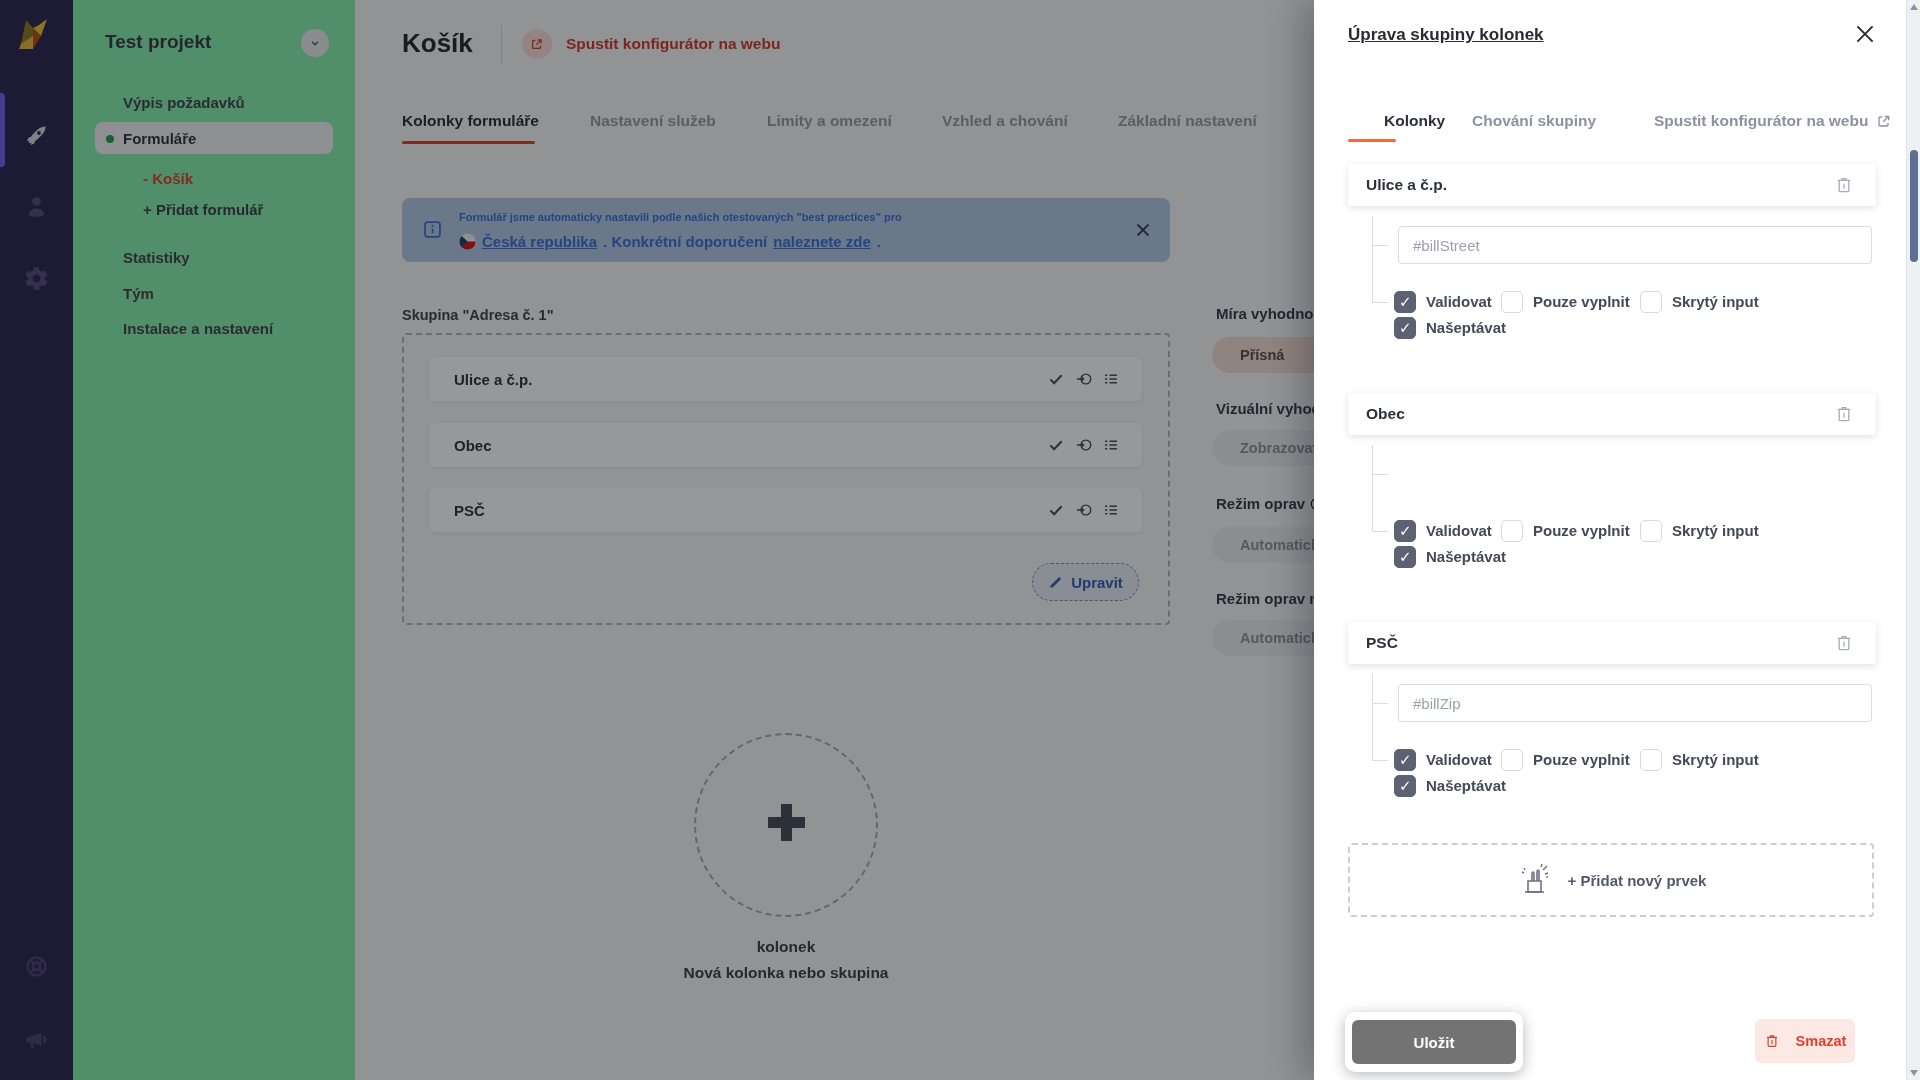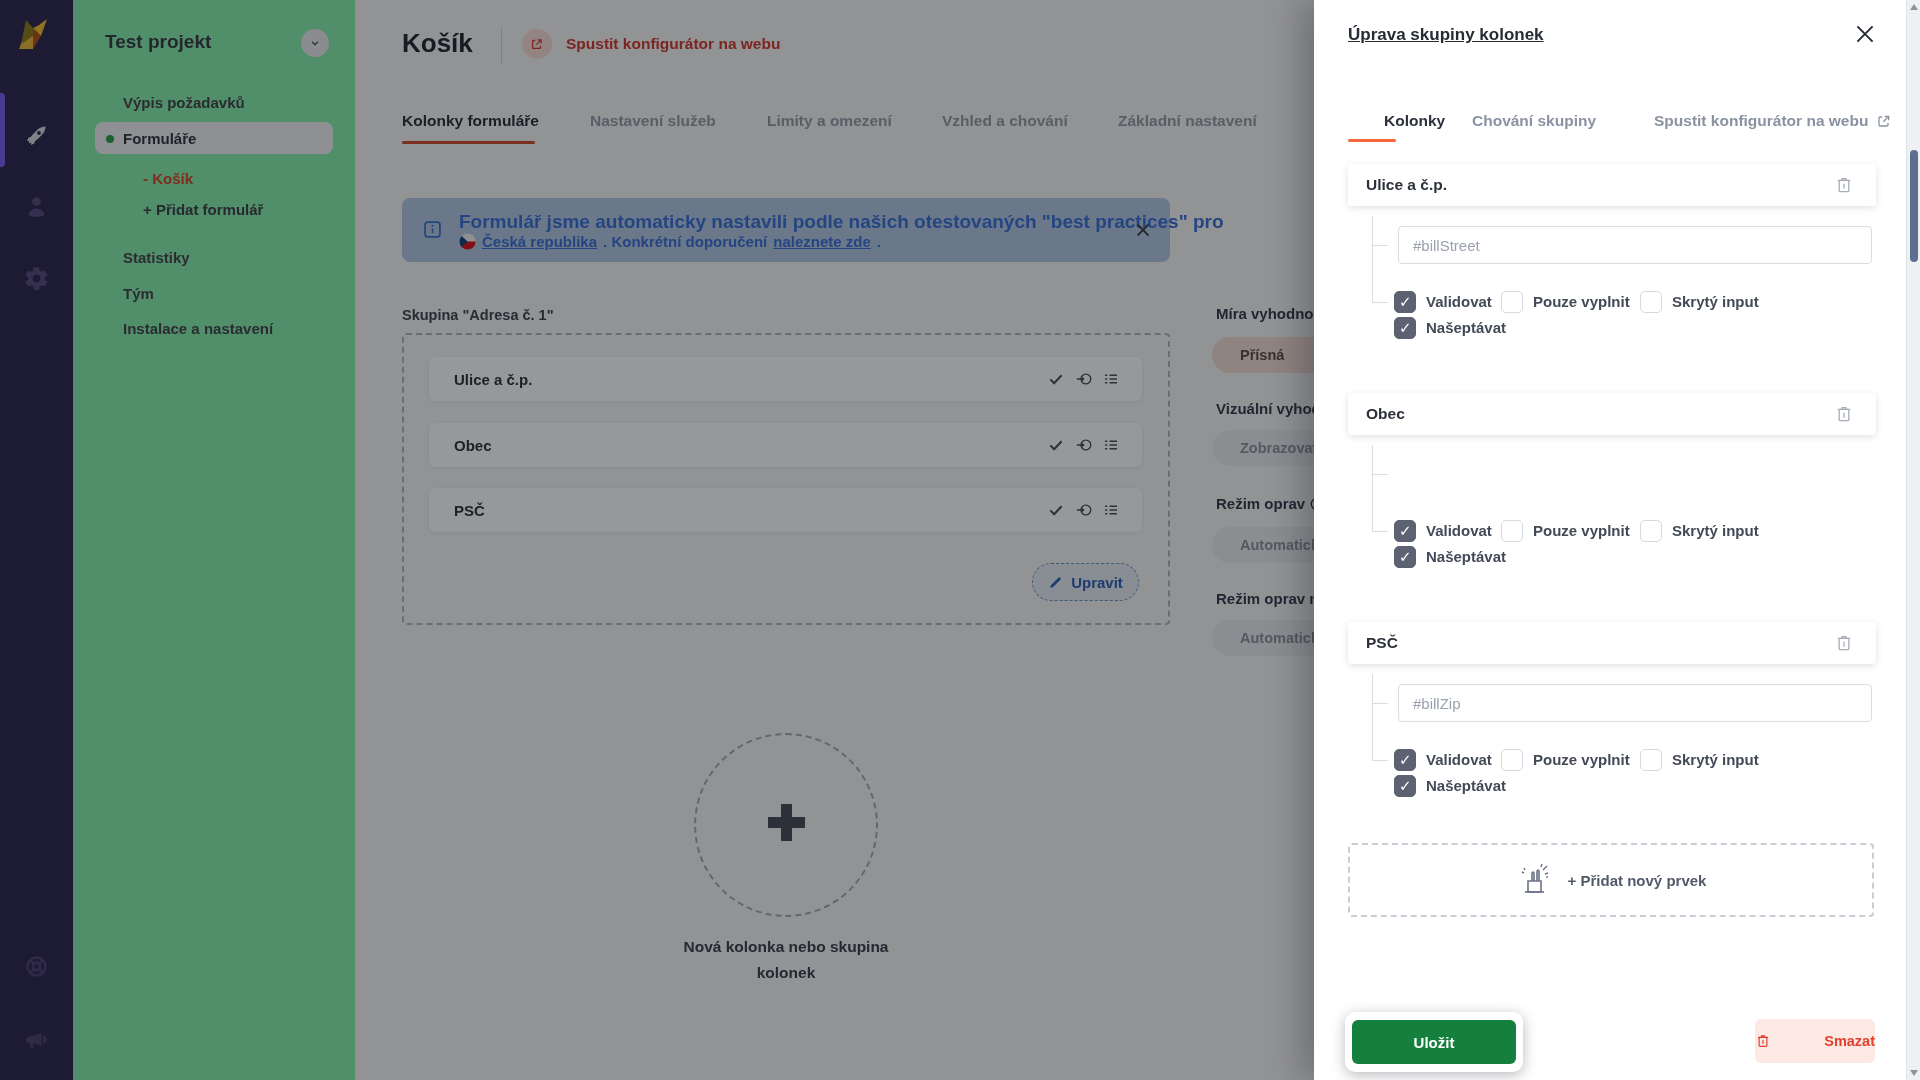--- a/index.html
+++ b/index.html
@@ -33,21 +33,21 @@
   .open-config { position:absolute; left:167px; top:29px; height:30px; display:flex; align-items:center; gap:14px; color:#cf3b30; font-size:15.5px; font-weight:700; }
   .open-config .cicon { width:30px; height:30px; border-radius:50%; background:#f9ddd7; display:flex; align-items:center; justify-content:center; }
   .open-config .cicon svg { width:14px; height:14px; }
 
   .tab { position:absolute; top:112px; font-size:15.5px; font-weight:600; color:#959ba7; white-space:nowrap; }
   .tab.active { color:#2b303b; }
   .tab-underline { position:absolute; left:47px; top:141px; width:133px; height:3px; background:#cf4b2c; border-radius:2px; }
 
   .banner { position:absolute; left:47px; top:198px; width:768px; height:64px; background:#b3c9e4; border-radius:8px; color:#3a6fd8; }
   .banner .bicon { position:absolute; left:20px; top:21px; width:21px; height:21px; }
-  .banner .bl1 { position:absolute; left:57px; top:13px; font-size:19px; font-weight:700; white-space:nowrap; }
+  .banner .bl1 { position:absolute; left:57px; top:13px; font-size:11px; font-weight:700; white-space:nowrap; }
   .banner .bl2 { position:absolute; left:57px; top:35px; font-size:15px; font-weight:700; display:flex; align-items:center; gap:6px; white-space:nowrap; }
   .banner .blink { text-decoration:underline; }
   .banner .bclose { position:absolute; right:16px; top:21px; width:22px; height:22px; color:#3b4149; }
   .flag { width:17px; height:17px; }
 
   .group-label { position:absolute; left:47px; top:307px; font-size:14.5px; font-weight:600; color:#3f4550; }
   .group-box { position:absolute; left:47px; top:333px; width:768px; height:292px; border:2px dashed #b2b6c0; border-radius:4px; }
   .grow { position:absolute; left:25px; width:713px; height:44px; background:#fff; border-radius:6px; box-shadow:0 1px 5px rgba(30,35,50,0.08); }
   .grow .glabel { position:absolute; left:25px; top:0; height:44px; display:flex; align-items:center; font-size:15px; font-weight:600; color:#2e333d; }
   .grow .gicon { position:absolute; top:13px; width:18px; height:18px; color:#4a4f5a; }
@@ -98,22 +98,22 @@
   .cb.p1 { left:46px; } .cblabel.p1 { left:78px; }
   .cb.p2 { left:153px; } .cblabel.p2 { left:185px; }
   .cb.p3 { left:292px; } .cblabel.p3 { left:324px; }
   .card1 { top:164px; } .card2 { top:393px; } .card3 { top:622px; }
 
   .add-box { position:absolute; left:34px; top:843px; width:526px; height:74px; border:2px dashed #c9cdd6; border-radius:4px; display:flex; align-items:center; justify-content:center; gap:14px; color:#525a6a; font-size:15px; font-weight:600; }
   .add-box .hat { width:38px; height:38px; color:#6b7287; }
   .add-box .hat svg { width:100%; height:100%; }
 
   .save-wrap { position:absolute; left:31px; top:1012px; width:178px; height:60px; background:#fff; border-radius:10px; box-shadow:0 3px 14px rgba(20,24,35,0.30); }
-  .save-btn { position:absolute; left:7px; top:8px; width:164px; height:44px; background:#15803d; border-radius:6px; color:#fff; font-size:15px; font-weight:700; display:flex; align-items:center; justify-content:center; }
-  .del-btn { position:absolute; left:441px; top:1019px; width:120px; height:44px; background:#fce9e4; border-radius:6px; color:#e2402e; font-size:14.5px; font-weight:700; display:flex; align-items:center; justify-content:space-between; gap:16px; }
+  .save-btn { position:absolute; left:7px; top:8px; width:164px; height:44px; background:#737373; border-radius:6px; color:#fff; font-size:15px; font-weight:700; display:flex; align-items:center; justify-content:center; }
+  .del-btn { position:absolute; left:441px; top:1019px; width:100px; height:44px; background:#fce9e4; border-radius:6px; color:#e2402e; font-size:14.5px; font-weight:700; display:flex; align-items:center; justify-content:center; gap:16px; }
   .del-btn svg { width:16px; height:16px; }
 
   
   .scrollbar { position:absolute; right:0; top:0; width:14px; height:1080px; background:#eef0f3; z-index:60; border-left:1px solid #dfe2e7; }
   .sb-up { position:absolute; left:3px; top:4px; width:0; height:0; border-left:4px solid transparent; border-right:4px solid transparent; border-bottom:6px solid #8d939c; }
   .sb-down { position:absolute; left:3px; bottom:4px; width:0; height:0; border-left:4px solid transparent; border-right:4px solid transparent; border-top:6px solid #8d939c; }
   .sb-thumb { position:absolute; left:3px; top:150px; width:8px; height:112px; background:#5c6f90; border-radius:4px; }
 </style>
 </head>
 <body>
@@ -292,22 +292,22 @@
         </svg>
     </div>
     <div class="set-pill" style="top:527px;">Automaticky</div>
     <div class="set-label" style="top:590px;">Režim oprav na</div>
     <div class="set-pill" style="top:620px;">Automaticky</div>
 
     <div class="empty-circle"></div>
     <div class="empty-plus-h"></div>
     <div class="empty-plus-v"></div>
     <div class="empty-text">
+      <div>kolonek</div>
       <div>Nová kolonka nebo skupina</div>
-      <div>kolonek</div>
     </div>
   </div>
 
   <div class="overlay"></div>
 
   <div class="drawer">
     <div class="d-title">Úprava skupiny kolonek</div>
     <div class="d-close">
       <svg viewBox="0 0 24 24" fill="none" stroke="currentColor" stroke-width="1.8">
           <path d="M5 5l14 14M19 5L5 19"></path>

